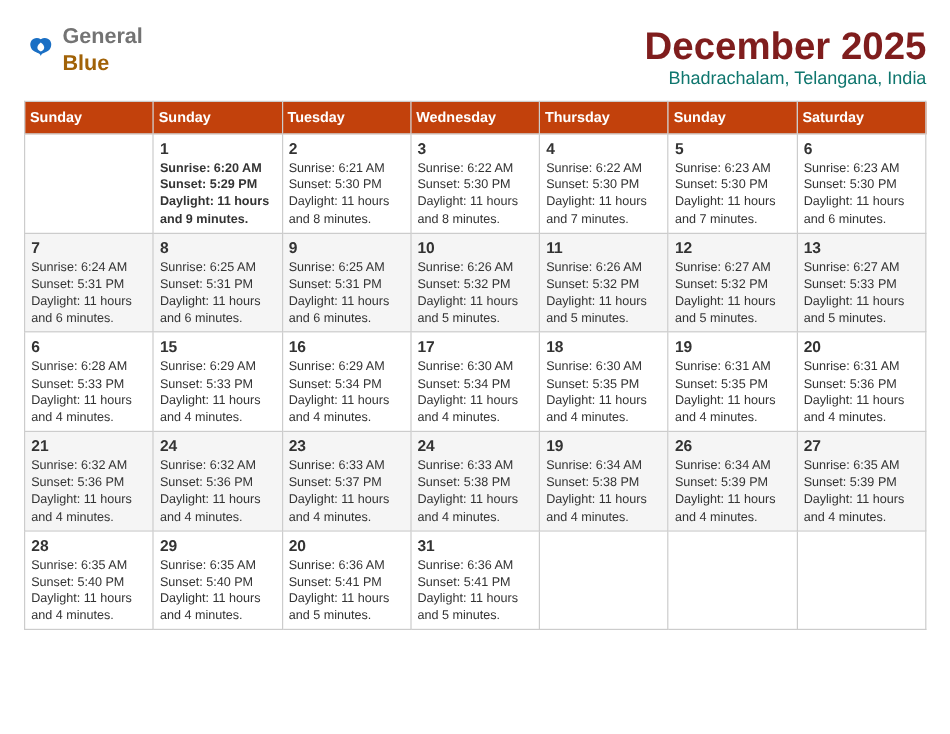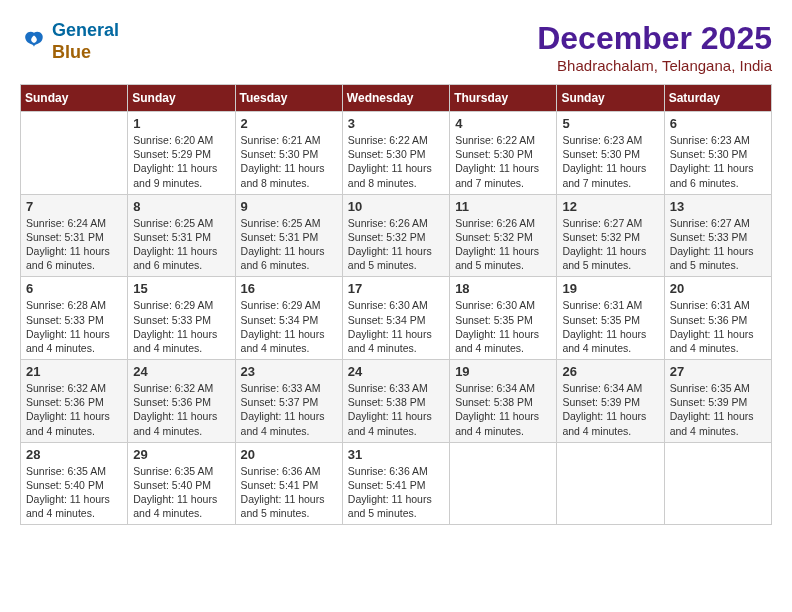--- a/index.html
+++ b/index.html
@@ -19,37 +19,37 @@
     .logo {
       display: flex;
       align-items: center;
       gap: 4px;
     }
     .logo-text {
       font-size: 18px;
       font-weight: bold;
       line-height: 1.2;
     }
-    .logo-general { color: #0369a1; }
+    .logo-general { color: #737373; }
     .logo-blue { color: #a16207; }
     .logo-bird {
       width: 28px;
       height: 28px;
     }
     .title-block {
       text-align: right;
     }
     .month-title {
       font-size: 32px;
       font-weight: bold;
-      color: #4c1d95;
+      color: #7f1d1d;
     }
     .location {
       font-size: 15px;
-      color: #7f1d1d;
+      color: #0f766e;
     }
     table {
       width: 100%;
       border-collapse: collapse;
       font-size: 11px;
     }
     thead th {
       background-color: #1a6fc4;
       color: #fff;
       padding: 6px 4px;
@@ -75,21 +75,21 @@
     .day-info {
       color: #333;
       font-size: 10.5px;
       line-height: 1.35;
     }
     .empty-cell {
       background: #f9f9f9;
     }
     tr:nth-child(odd) td { background-color: #fff; }
     tr:nth-child(even) td { background-color: #f5f5f5; }
-    thead tr th { background-color: #7f1d1d; }
+    thead tr th { background-color: #c2410c; }
   </style>
 </head>
 <body>
 
 <div class="header">
   <div class="logo">
     <svg class="logo-bird" viewBox="0 0 30 30">
       <path d="M15 5 C10 2, 4 6, 6 12 C8 18, 14 16, 15 20 C16 16, 22 18, 24 12 C26 6, 20 2, 15 5Z" fill="#1a6fc4"></path>
       <path d="M15 8 C12 10, 10 14, 15 16 C20 14, 18 10, 15 8Z" fill="#fff"></path>
     </svg>
@@ -114,21 +114,21 @@
         <th>Thursday</th>
         <th>Sunday</th>
         <th>Saturday</th>
       </tr>
   </thead>
   <tbody id="calendar-body">
   <tr>
         <td class="empty-cell"></td>
         <td>
           <span class="day-num">1</span>
-          <div class="day-info" style="white-space: pre-line;">Sunrise: 6:20 AM
+          <div class="day-info" style="white-space: pre-line; font-weight: bold;">Sunrise: 6:20 AM
 Sunset: 5:29 PM
 Daylight: 11 hours
 and 9 minutes.</div>
         </td>
         <td>
           <span class="day-num">2</span>
           <div class="day-info" style="white-space: pre-line;">Sunrise: 6:21 AM
 Sunset: 5:30 PM
 Daylight: 11 hours
 and 8 minutes.</div>

